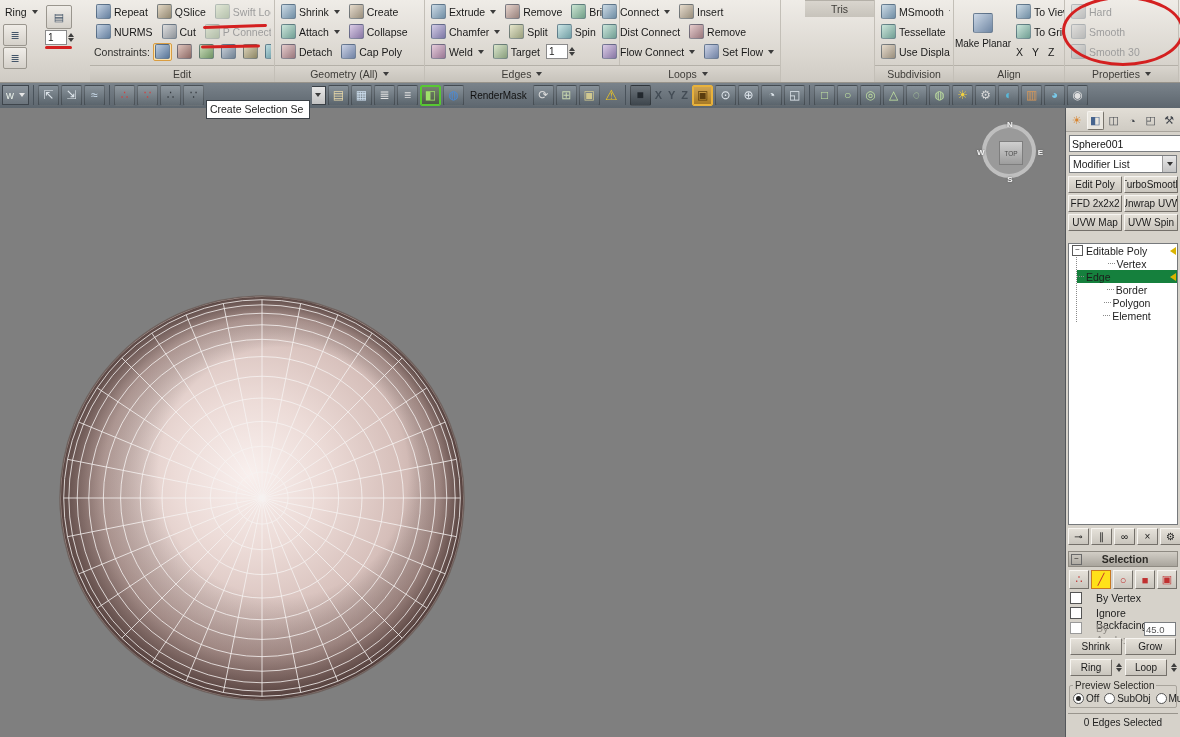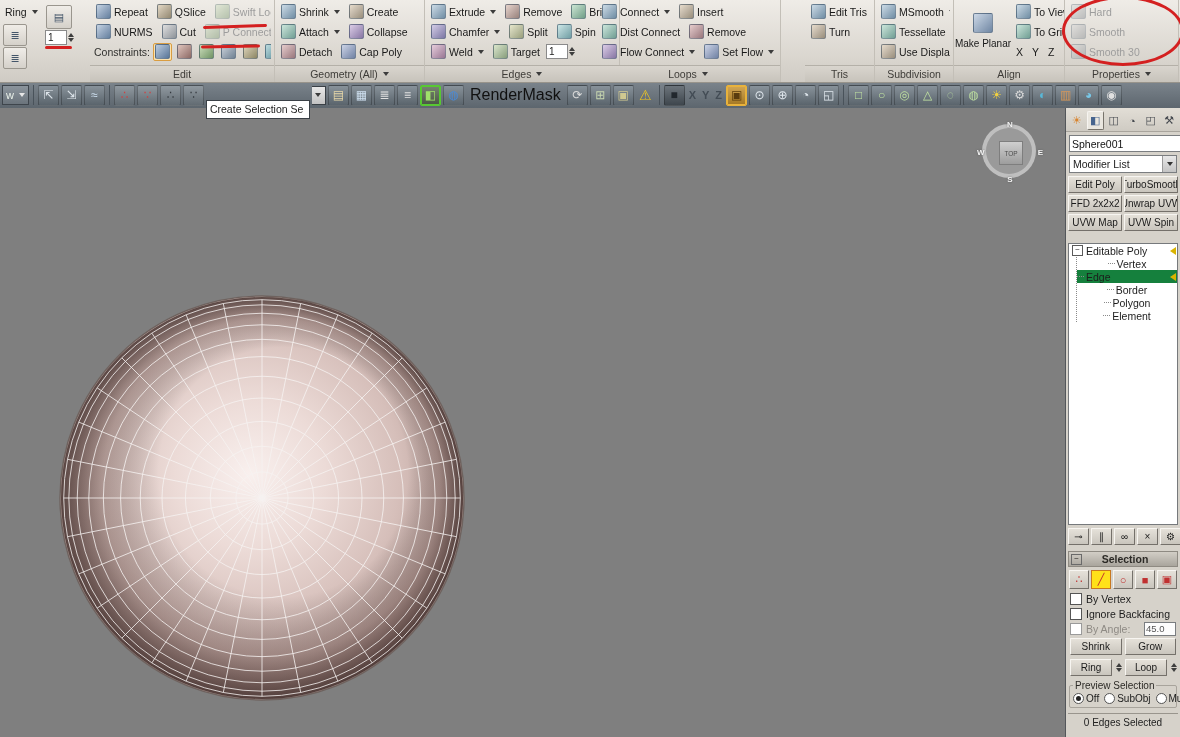--- a/index.html
+++ b/index.html
@@ -44,21 +44,21 @@
   
   .toolbar{position:absolute;top:82px;left:0;width:1180px;height:26px;z-index:4;
            background:linear-gradient(#7b848c,#5d666e);display:flex;align-items:center;gap:2px;padding:0 2px;box-sizing:border-box;}
   .tb-ico{width:19px;height:19px;border-radius:2px;display:flex;align-items:center;justify-content:center;font-size:12px;flex:none;border:1px solid rgba(0,0,0,.25);}
   .tb-sep{width:1px;height:20px;background:#49525a;margin:0 2px;flex:none;}
   .tb-drop{height:18px;display:flex;align-items:center;background:linear-gradient(#8b949c,#6b747c);border:1px solid #3e454c;
            color:#eaf2ea;font-size:11px;padding:0 3px;gap:3px;flex:none;}
   .tb-drop .arr{border-top-color:#e8e8e8;}
   .tb-combo{height:17px;width:96px;background:#fff;border:1px solid #3a4046;display:flex;align-items:center;font-size:10.5px;color:#222;padding:0 3px;flex:none;white-space:nowrap;overflow:hidden;margin-top:28px;}
   .tb-combo-arr{width:13px;height:17px;background:linear-gradient(#e8e8e8,#c2c2c2);border:1px solid #3a4046;border-left:none;display:flex;align-items:center;justify-content:center;flex:none;}
-  .tb-text{font-size:16px;color:#101010;padding:0 4px;white-space:nowrap;flex:none;}
+  .tb-text{font-size:10px;color:#101010;padding:0 4px;white-space:nowrap;flex:none;}
   .ltr{font-size:11px;font-weight:bold;color:#434c55;padding:0 2px;flex:none;}
   
   .viewport{position:absolute;top:108px;left:0;width:1065px;height:629px;background:#7f7f7f;overflow:hidden;}
   .vc{position:absolute;left:980px;top:14px;width:60px;height:60px;}
   .vc-ring{position:absolute;left:2px;top:2px;width:54px;height:54px;border-radius:50%;
            background:rgba(205,205,205,.35);border:4px solid rgba(222,222,222,.55);box-sizing:border-box;}
   .vc-top{position:absolute;left:19px;top:19px;width:22px;height:22px;background:linear-gradient(#cfcfcf,#9d9d9d);
           border:1px solid #7e7e7e;display:flex;align-items:center;justify-content:center;font-size:6.5px;color:#4c4c4c;}
   .vc-l{position:absolute;font-size:8px;font-weight:bold;color:#f4f4f4;text-shadow:0 0 2px #555;}
   
@@ -88,21 +88,21 @@
   .stools .b3{width:19px;flex:none;font-size:10px;}
   .rollout{margin-top:6px;}
   .rhdr{height:14px;margin:0 2px;background:linear-gradient(#d2cec6,#a9a59d);border:1px solid #8e8a82;
         display:flex;align-items:center;font-size:10.5px;font-weight:bold;color:#2c2a26;}
   .rminus{width:9px;height:9px;border:1px solid #6a6a6a;font-size:8px;line-height:7px;text-align:center;margin:0 2px;font-weight:normal;}
   .rtitle{flex:1;text-align:center;margin-right:11px;}
   .soicons{display:flex;gap:2px;padding:3px 3px 2px;}
   .so{width:18px;height:17px;display:flex;align-items:center;justify-content:center;font-size:11px;
       background:linear-gradient(#e5e1d9,#c9c5bd);border:1px solid;border-color:#f7f5f1 #74706a #74706a #f7f5f1;}
   .so.active{background:#ffe11a;border-color:#c87820;}
-  .cbrow{display:flex;align-items:center;gap:4px;padding:1px 4px;height:13px;}
+  .cbrow{display:flex;align-items:flex-start;gap:14px;padding:1px 4px;height:13px;}
   .cb{width:10px;height:10px;background:#fff;border:1px solid #555;flex:none;}
   .cbrow.disabled{color:#8e8a84;}
   .cbrow.disabled .cb{border-color:#9a9a9a;}
   .angfield{width:28px;height:12px;border:1px solid #7a7d80;background:#fdfdfd;font-family:"Liberation Sans",sans-serif;font-size:9.5px;color:#555;padding:0 1px;margin-left:auto;}
   .btnrow{display:flex;align-items:center;gap:3px;padding:2px 4px;}
   .b3.half{flex:1;}
   .b3.rl{width:40px;flex:none;}
   .grp{position:relative;border:1px solid #a8a49c;border-radius:2px;margin:7px 3px 2px;padding:7px 2px 3px;}
   .grp-t{position:absolute;top:-6px;left:3px;background:#d6d2ca;padding:0 2px;font-size:10px;color:#2c2a26;white-space:nowrap;}
   .radios{display:flex;align-items:center;gap:5px;padding:0 1px;}
@@ -319,34 +319,20 @@
             <span class="arr"></span>
           </div>
         </div>
       </div>
       <div class="rib-seclabel">
         <span>Loops</span>
         <span class="arr"></span>
       </div>
     </div>
     <div class="rib-sec" style="left: 805px; width: 70px;">
-      <div class="rib-rows">
-        <div class="rib-row">
-          <div class="rib-btn">
-            <span class="rib-ico" style="background: linear-gradient(135deg, rgba(255, 255, 255, 0.55), rgba(40, 60, 80, 0.3)), rgb(143, 176, 200);"></span>
-            <span>Edit Tris</span>
-          </div>
-        </div>
-        <div class="rib-row">
-          <div class="rib-btn">
-            <span class="rib-ico" style="background: linear-gradient(135deg, rgba(255, 255, 255, 0.55), rgba(40, 60, 80, 0.3)), rgb(200, 176, 143);"></span>
-            <span>Turn</span>
-          </div>
-        </div>
-      </div>
       <div class="rib-seclabel">
         <span>Tris</span>
       </div>
     </div>
     <div class="rib-sec" style="left: 875px; width: 79px;">
       <div class="rib-rows">
         <div class="rib-row">
           <div class="rib-btn">
             <span class="rib-ico" style="background: linear-gradient(135deg, rgba(255, 255, 255, 0.55), rgba(40, 60, 80, 0.3)), rgb(143, 176, 200);"></span>
             <span>MSmooth</span>

